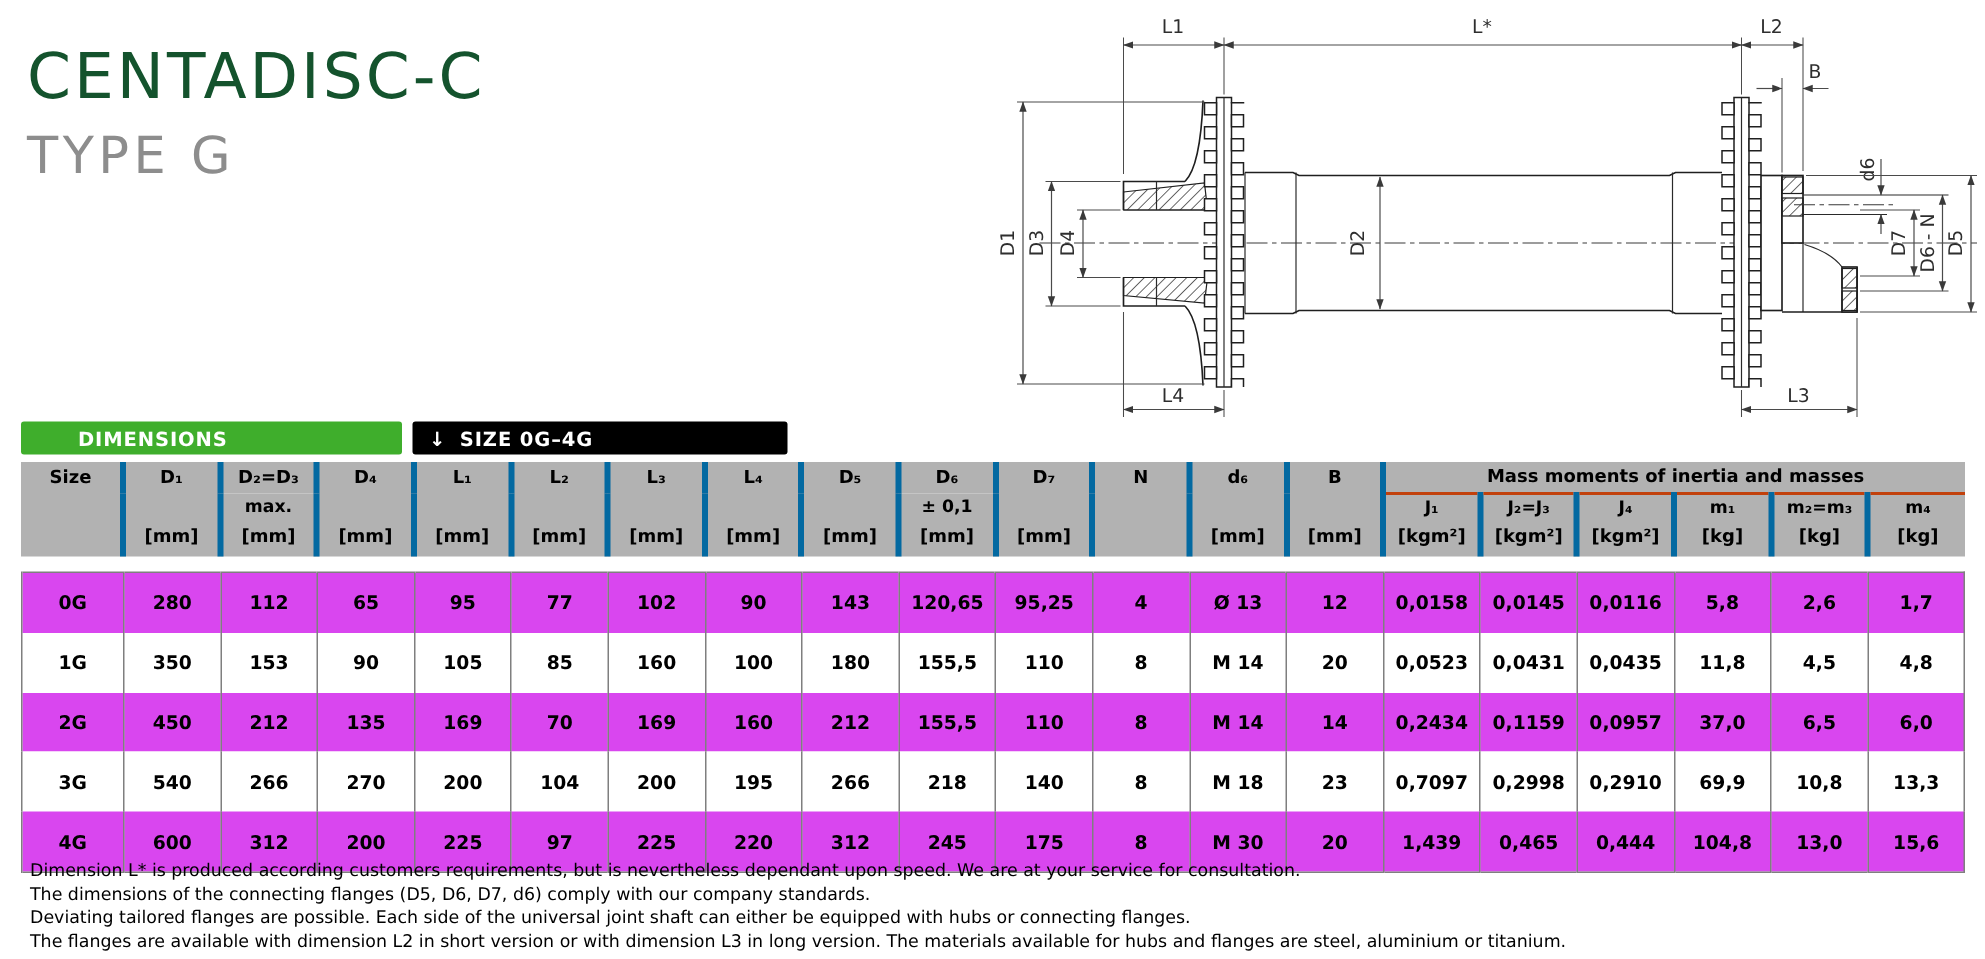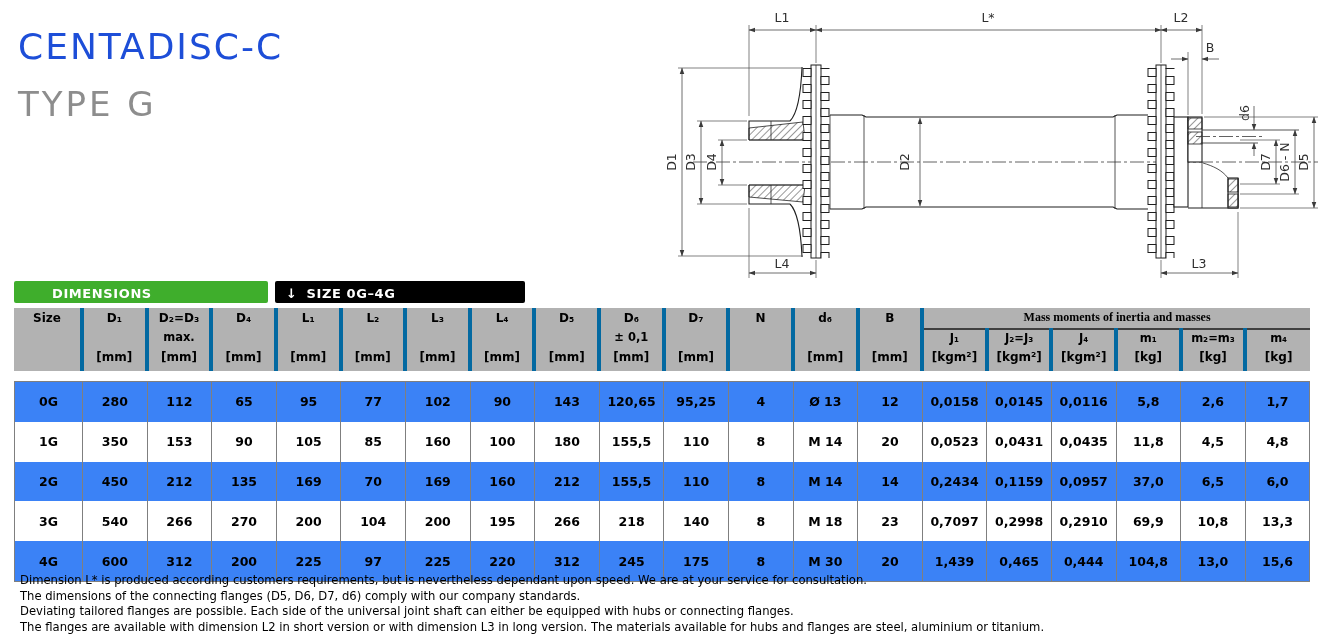--- a/index.html
+++ b/index.html
@@ -1,22 +1,22 @@
 <!DOCTYPE html>
 <html><head>
 <meta charset="utf-8">
 <style>
   html,body { margin:0; padding:0; background:#fff; }
   .page {
     position:relative; width:1323px; height:639px; background:#fff;
     font-family:"DejaVu Sans","Liberation Sans",sans-serif; color:#000; overflow:hidden;
   }
   .title {
-    position:absolute; left:18px; top:26px; font-size:36px; letter-spacing:2px;
-    color:#1d4ed8; white-space:nowrap;
+    position:absolute; left:18px; top:26px; font-size:42px; letter-spacing:2px;
+    color:#14532d; white-space:nowrap;
   }
   .subtitle {
     position:absolute; left:18px; top:84px; font-size:34px; letter-spacing:3px;
     color:#8d8d8d; white-space:nowrap;
   }
   .badge { position:absolute; top:281px; height:22px; line-height:25px; box-sizing:border-box;
     font-size:13px; font-weight:bold; color:#fff; letter-spacing:0.6px; border-radius:2px; }
   .badge-green { left:14px; width:254px; background:#3fae2c; padding-left:38px; }
   .badge-black { left:275px; width:250px; background:#000; padding-left:11px; }
   .badge-black .arrow { display:inline-block; margin-right:9px; font-weight:bold; }
@@ -28,29 +28,29 @@
   col.c  { width:64.6px; }
 
   table.hdr th {
     background:#b2b2b2; font-size:12px; font-weight:bold; text-align:center;
     vertical-align:top; padding:3px 0 0 0; border-right:4px solid #0369a1; font-family:inherit;
   }
   table.hdr th:last-child { border-right:none; }
   table.hdr tr.h1 { height:21px; }
   table.hdr tr.h2 { height:19px; }
   table.hdr tr.h3 { height:23px; }
-  table.hdr th.grp { border-bottom:2px solid #404040; padding-top:2px;font-family:Liberation Serif, serif; }
+  table.hdr th.grp { border-bottom:2px solid #c2410c; padding-top:2px; }
   table.hdr tr.h2 th { padding-top:1px; font-size:11.5px; }
   table.hdr tr.h3 th { padding-top:2px; font-size:12px; }
 
   table.bdy td {
     height:37.8px; text-align:center; vertical-align:middle;
     font-size:12.5px; font-weight:bold; border-left:1px solid #7f7f7f; background:#fff;
   }
-  table.bdy tr.alt td { background:#3b82f6; }
+  table.bdy tr.alt td { background:#d946ef; }
 
   .footnotes { position:absolute; left:20px; top:573px; font-size:11.6px; line-height:15.7px; color:#000; }
 
   svg.draw { position:absolute; left:660px; top:0; }
   svg.draw .ol   { fill:none; stroke:#1f1f1f; stroke-width:1.1; }
   svg.draw .olf  { fill:#fff;  stroke:#1f1f1f; stroke-width:1.1; }
   svg.draw .thin { fill:none; stroke:#2a2a2a; stroke-width:0.8; }
   svg.draw .dim  { fill:none; stroke:#4a4a4a; stroke-width:0.8; }
   svg.draw .ext  { fill:none; stroke:#4a4a4a; stroke-width:0.7; }
   svg.draw .axis { fill:none; stroke:#3a3a3a; stroke-width:0.8; stroke-dasharray:14 3 3 3; }

